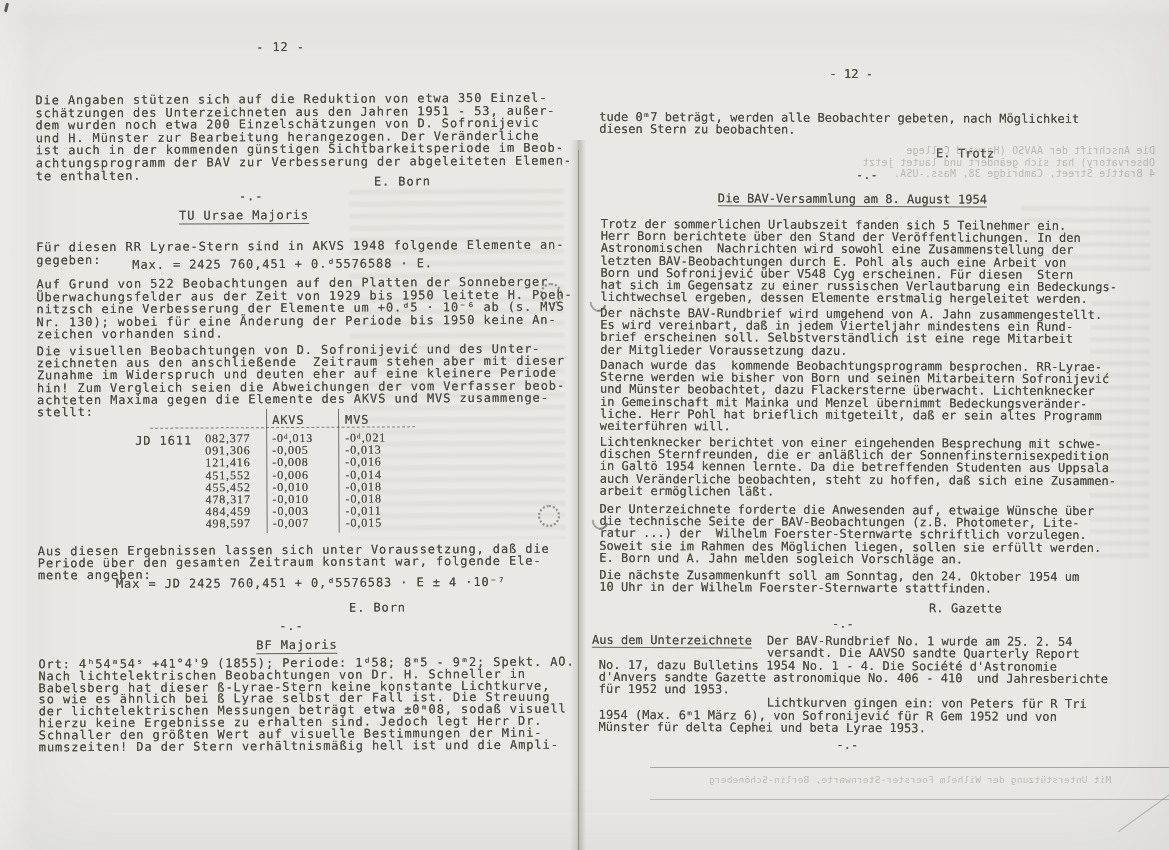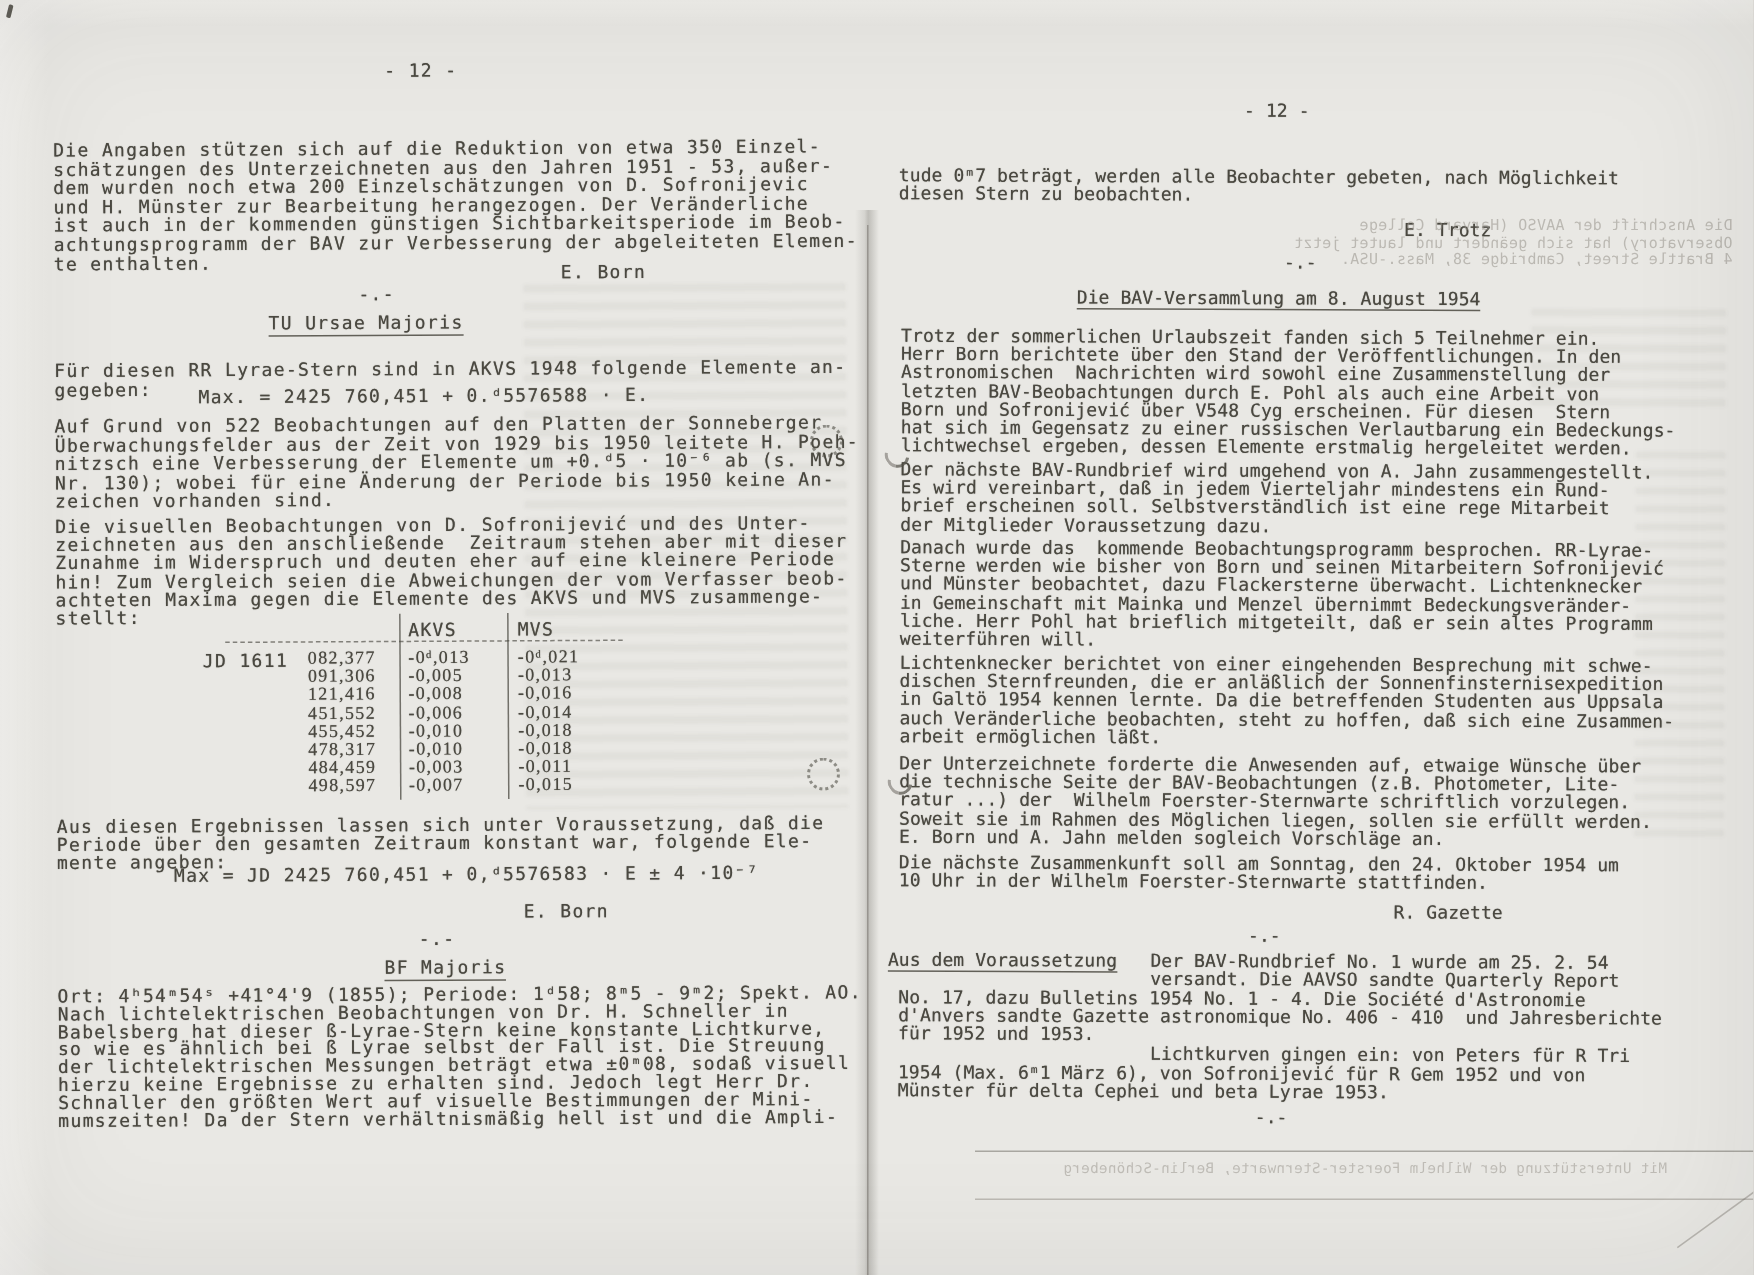--- a/index.html
+++ b/index.html
@@ -149,21 +149,21 @@
     <div class="txt" style="left:600px;top:504px;">Der Unterzeichnete forderte die Anwesenden auf, etwaige Wünsche über
 die technische Seite der BAV-Beobachtungen (z.B. Photometer, Lite-
 ratur ...) der  Wilhelm Foerster-Sternwarte schriftlich vorzulegen.
 Soweit sie im Rahmen des Möglichen liegen, sollen sie erfüllt werden.
 E. Born und A. Jahn melden sogleich Vorschläge an.</div>
     <div class="txt" style="left:600px;top:570px;">Die nächste Zusammenkunft soll am Sonntag, den 24. Oktober 1954 um
 10 Uhr in der Wilhelm Foerster-Sternwarte stattfinden.</div>
     <div class="txt" style="left:930px;top:602px;">R. Gazette</div>
     <div class="txt" style="left:833px;top:618px;">-.-</div>
 
-    <div class="txt u" style="left:593px;top:635px;">Aus dem Voraussetzung</div>
+    <div class="txt u" style="left:593px;top:635px;">Aus dem Unterzeichnete</div>
     <div class="txt" style="left:768px;top:635px;">Der BAV-Rundbrief No. 1 wurde am 25. 2. 54
 versandt. Die AAVSO sandte Quarterly Report</div>
     <div class="txt" style="left:600px;top:660px;">No. 17, dazu Bulletins 1954 No. 1 - 4. Die Société d'Astronomie
 d'Anvers sandte Gazette astronomique No. 406 - 410  und Jahresberichte
 für 1952 und 1953.</div>
     <div class="txt" style="left:768px;top:697px;">Lichtkurven gingen ein: von Peters für R Tri</div>
     <div class="txt" style="left:600px;top:710px;">1954 (Max. 6ᵐ1 März 6), von Sofronijević für R Gem 1952 und von
 Münster für delta Cephei und beta Lyrae 1953.</div>
     <div class="txt" style="left:838px;top:739px;">-.-</div>
 

